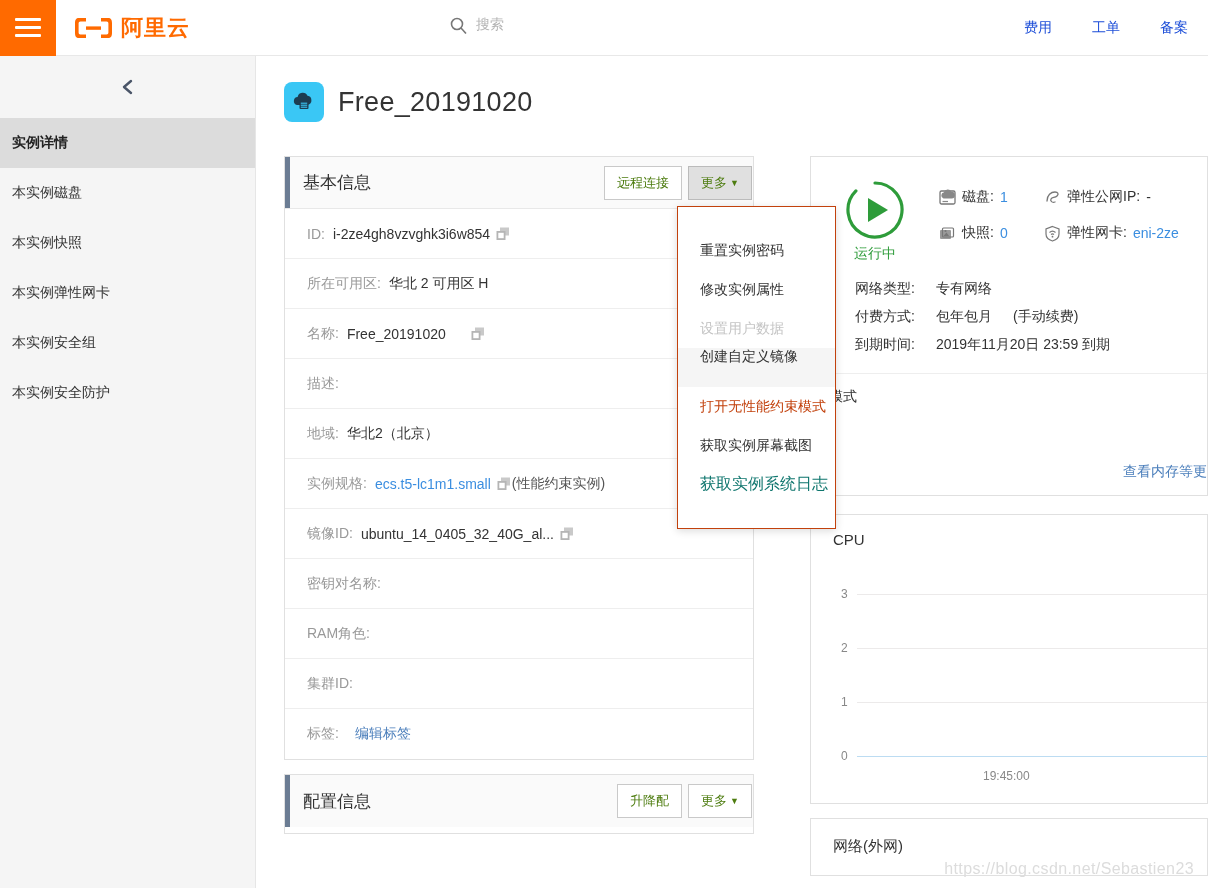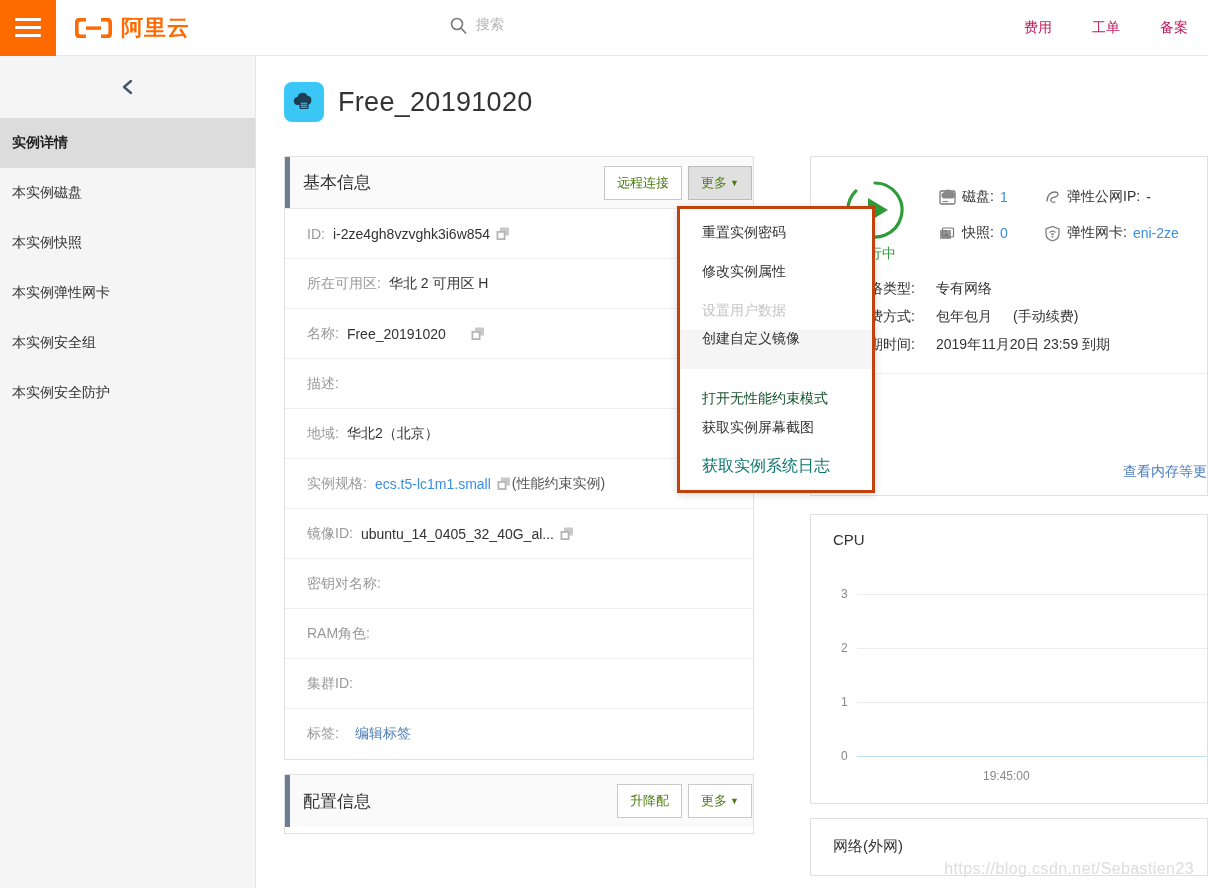--- a/index.html
+++ b/index.html
@@ -28,21 +28,21 @@
 
   .searchbox {
     position: absolute; left: 450px; top: 16px;
     display: flex; align-items: center; gap: 9px; cursor: text;
   }
   .search-ico { width: 17px; height: 17px; }
   .search-ph { font-size: 14px; color: #b4b4b4; }
 
   .topnav { position: absolute; right: 0px; top: 0; height: 56px; display: flex; align-items: center; }
   .topnav a {
-    font-size: 14px; color: #be185d; text-decoration: none; padding: 0 20px; cursor: pointer;
+    font-size: 14px; color: #1d4ed8; text-decoration: none; padding: 0 20px; cursor: pointer;
   }
 
   
   .sidebar {
     position: absolute; top: 56px; left: 0; width: 256px; height: 832px;
     background: #f5f5f5; border-right: 1px solid #e6e6e6;
   }
   .collapse-row {
     height: 62px; display: flex; align-items: center; justify-content: center; cursor: pointer;
   }
@@ -457,34 +457,34 @@
         </div>
       </div>
 
       <div class="card bottom-card" style="height:58px;">
         <div style="padding:18px 0 0 22px; font-size:15px; color:#333;">网络(外网)</div>
       </div>
     </div>
 
   </div>
 
-  <div style="position:absolute; left:421px; top:150px; width:198px; background:#fff; border:3px solid #c2410c; box-shadow:0 2px 8px rgba(0,0,0,0.14); z-index:50; padding:4px 0;">
+  <div style="position:absolute; left:421px; top:150px; width:159px; background:#fff; border:1px solid #c2410c; box-shadow:0 2px 8px rgba(0,0,0,0.14); z-index:50; padding:24px 0;">
     <div style="height:39px; display:flex; align-items:center; padding-left:22px; font-size:14px; color:#333; cursor:pointer;">
       <span>重置实例密码</span>
     </div>
     <div style="height:39px; display:flex; align-items:center; padding-left:22px; font-size:14px; color:#333; cursor:pointer;">
       <span>修改实例属性</span>
     </div>
     <div style="height:39px; display:flex; align-items:center; padding-left:22px; font-size:14px; color:#c4c4c4; cursor:default;">
       <span>设置用户数据</span>
     </div>
     <div style="height:39px; display:flex; align-items:flex-start; padding-left:22px; font-size:14px; color:#333; background:#f5f5f5; cursor:pointer;">
       <span>创建自定义镜像</span>
     </div>
-    <div style="height:39px; display:flex; align-items:flex-end; padding-left:22px; font-size:14px; color:#14532d; cursor:pointer;">
+    <div style="height:39px; display:flex; align-items:center; padding-left:22px; font-size:14px; color:#c2410c; cursor:pointer;">
       <span>打开无性能约束模式</span>
     </div>
     <div style="height:39px; display:flex; align-items:center; padding-left:22px; font-size:14px; color:#333; cursor:pointer;">
       <span>获取实例屏幕截图</span>
     </div>
     <div style="height:39px; display:flex; align-items:center; padding-left:22px; font-size:16px; color:#0f766e; cursor:pointer;">
       <span>获取实例系统日志</span>
     </div>
   </div>
 

